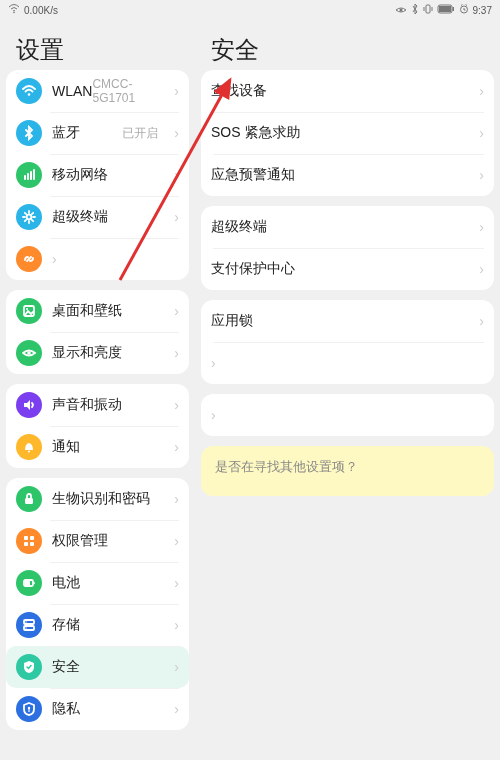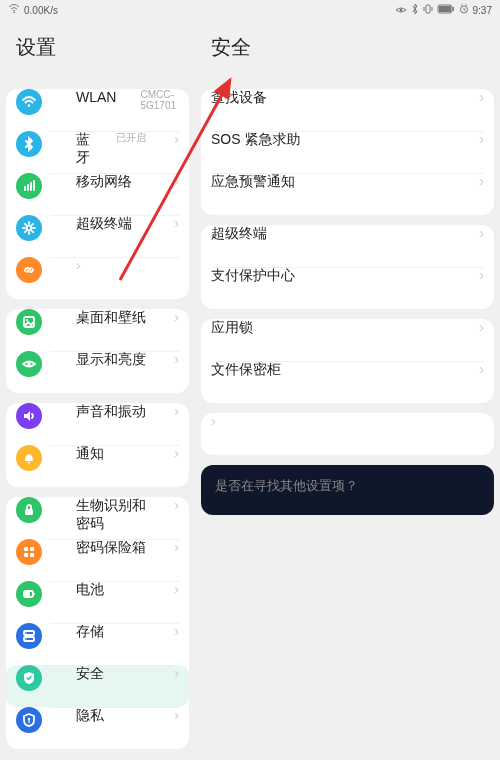--- a/index.html
+++ b/index.html
@@ -32,36 +32,36 @@
     width: 195px;
     padding: 6px 6px 0 6px;
     overflow-y: hidden;
   }
   .right-pane {
     flex: 1;
     padding: 6px 6px 0 6px;
     overflow-y: hidden;
   }
   .pane-title {
-    font-size: 20px;
+    font-size: 24px;
     font-weight: 500;
-    padding: 8px 10px 28px 10px;
+    padding: 8px 10px 4px 10px;
   }
   .card {
     background: #fff;
     border-radius: 12px;
     margin-bottom: 10px;
     overflow: hidden;
   }
   .row {
     display: flex;
+    align-items: center;
     height: 42px;
     padding: 0 10px;
     position: relative;
-    gap: 24px;
   }
   .row + .row::before {
     content:"";
     position:absolute;
     left:44px; right:10px; top:0;
     height:1px;
     background:#f0f0f0;
   }
   .right-pane .row + .row::before { left:12px; }
   .icon-circle {
@@ -70,34 +70,34 @@
     display:flex; align-items:center; justify-content:center;
     margin-right: 10px;
     flex-shrink:0;
   }
   .row-label {
     flex:1;
     font-size: 14px;
     color:#222;
   }
   .row-sub {
-    font-size: 10px;
+    font-size: 12px;
     color:#aaa;
-    margin-right:4px;
+    margin-right:16px;
   }
   .chevron {
     color:#ccc;
     font-size:14px;
   }
   .row.selected {
     background:#e6f6f1;
     border-radius:10px;
   }
   .hint-card {
-    background:#0f172a;
+    background:#fef9c3;
     border-radius:12px;
     padding:12px 14px;
   }
   .hint-title {
     font-size:13px;
     color:#888;
     margin-bottom:8px;
   }
   .hint-link {
     font-size:13px;
@@ -282,21 +282,21 @@
           </div>
           <div class="row">
       <div class="icon-circle" style="background:#ff8a2b">
               <svg width="16" height="16" viewBox="0 0 16 16">
                 <rect x="3" y="3" width="4" height="4" rx="1" fill="#fff"></rect>
                 <rect x="9" y="3" width="4" height="4" rx="1" fill="#fff"></rect>
                 <rect x="3" y="9" width="4" height="4" rx="1" fill="#fff"></rect>
                 <rect x="9" y="9" width="4" height="4" rx="1" fill="#fff"></rect>
               </svg>
             </div>
-      <div class="row-label">密码保险箱</div>
+      <div class="row-label">权限管理</div>
 
       <div class="chevron">›</div>
           </div>
           <div class="row">
       <div class="icon-circle" style="background:#2ec46a">
               <svg width="16" height="16" viewBox="0 0 16 16">
                 <rect x="3" y="5" width="9" height="6" rx="1.5" stroke="#fff" stroke-width="1.8" fill="none" stroke-linecap="round"></rect>
                 <rect x="12.5" y="7" width="1.2" height="2" fill="#fff"></rect>
                 <rect x="4" y="6" width="5" height="4" fill="#fff"></rect>
               </svg>
@@ -371,21 +371,20 @@
       <div class="row-label">支付保护中心</div>
       <div class="chevron">›</div>
           </div>
         </div>
         <div class="card">
           <div class="row">
       <div class="row-label">应用锁</div>
       <div class="chevron">›</div>
           </div>
           <div class="row">
-      <div class="row-label">文件保密柜</div>
       <div class="chevron">›</div>
           </div>
         </div>
         <div class="card">
           <div class="row">
       <div class="chevron">›</div>
           </div>
         </div>
       </div>
     <div class="hint-card">

